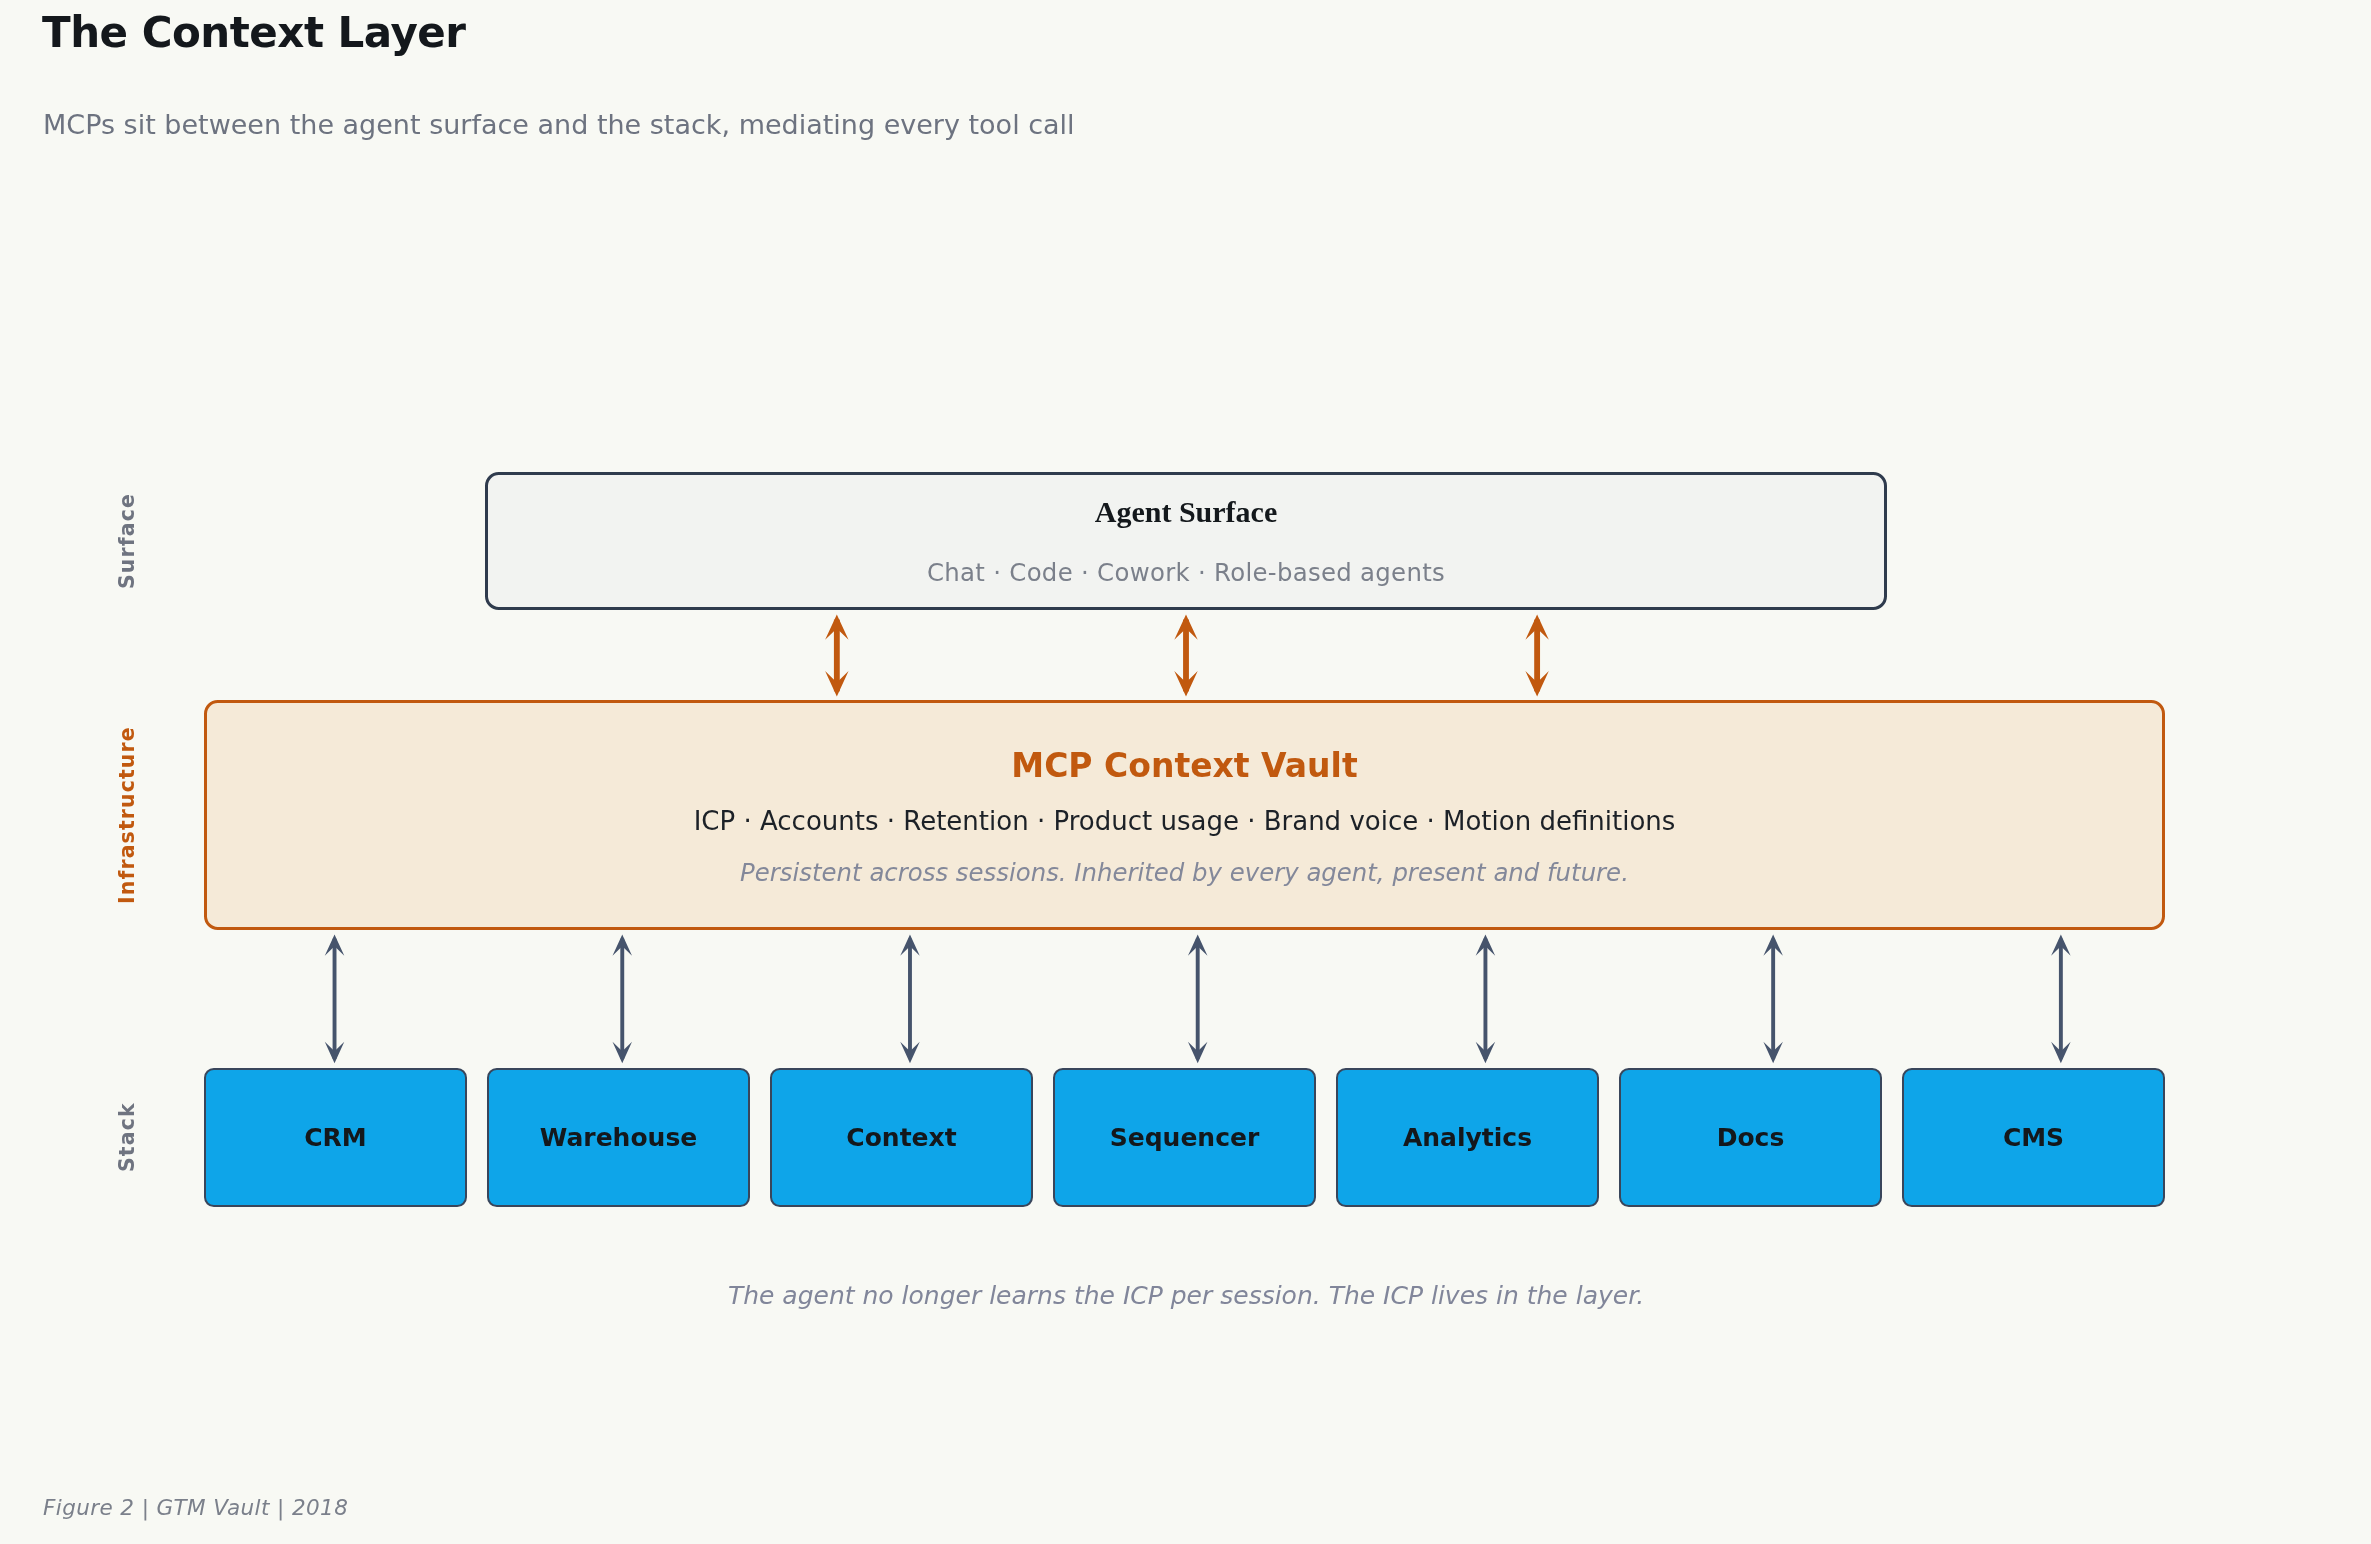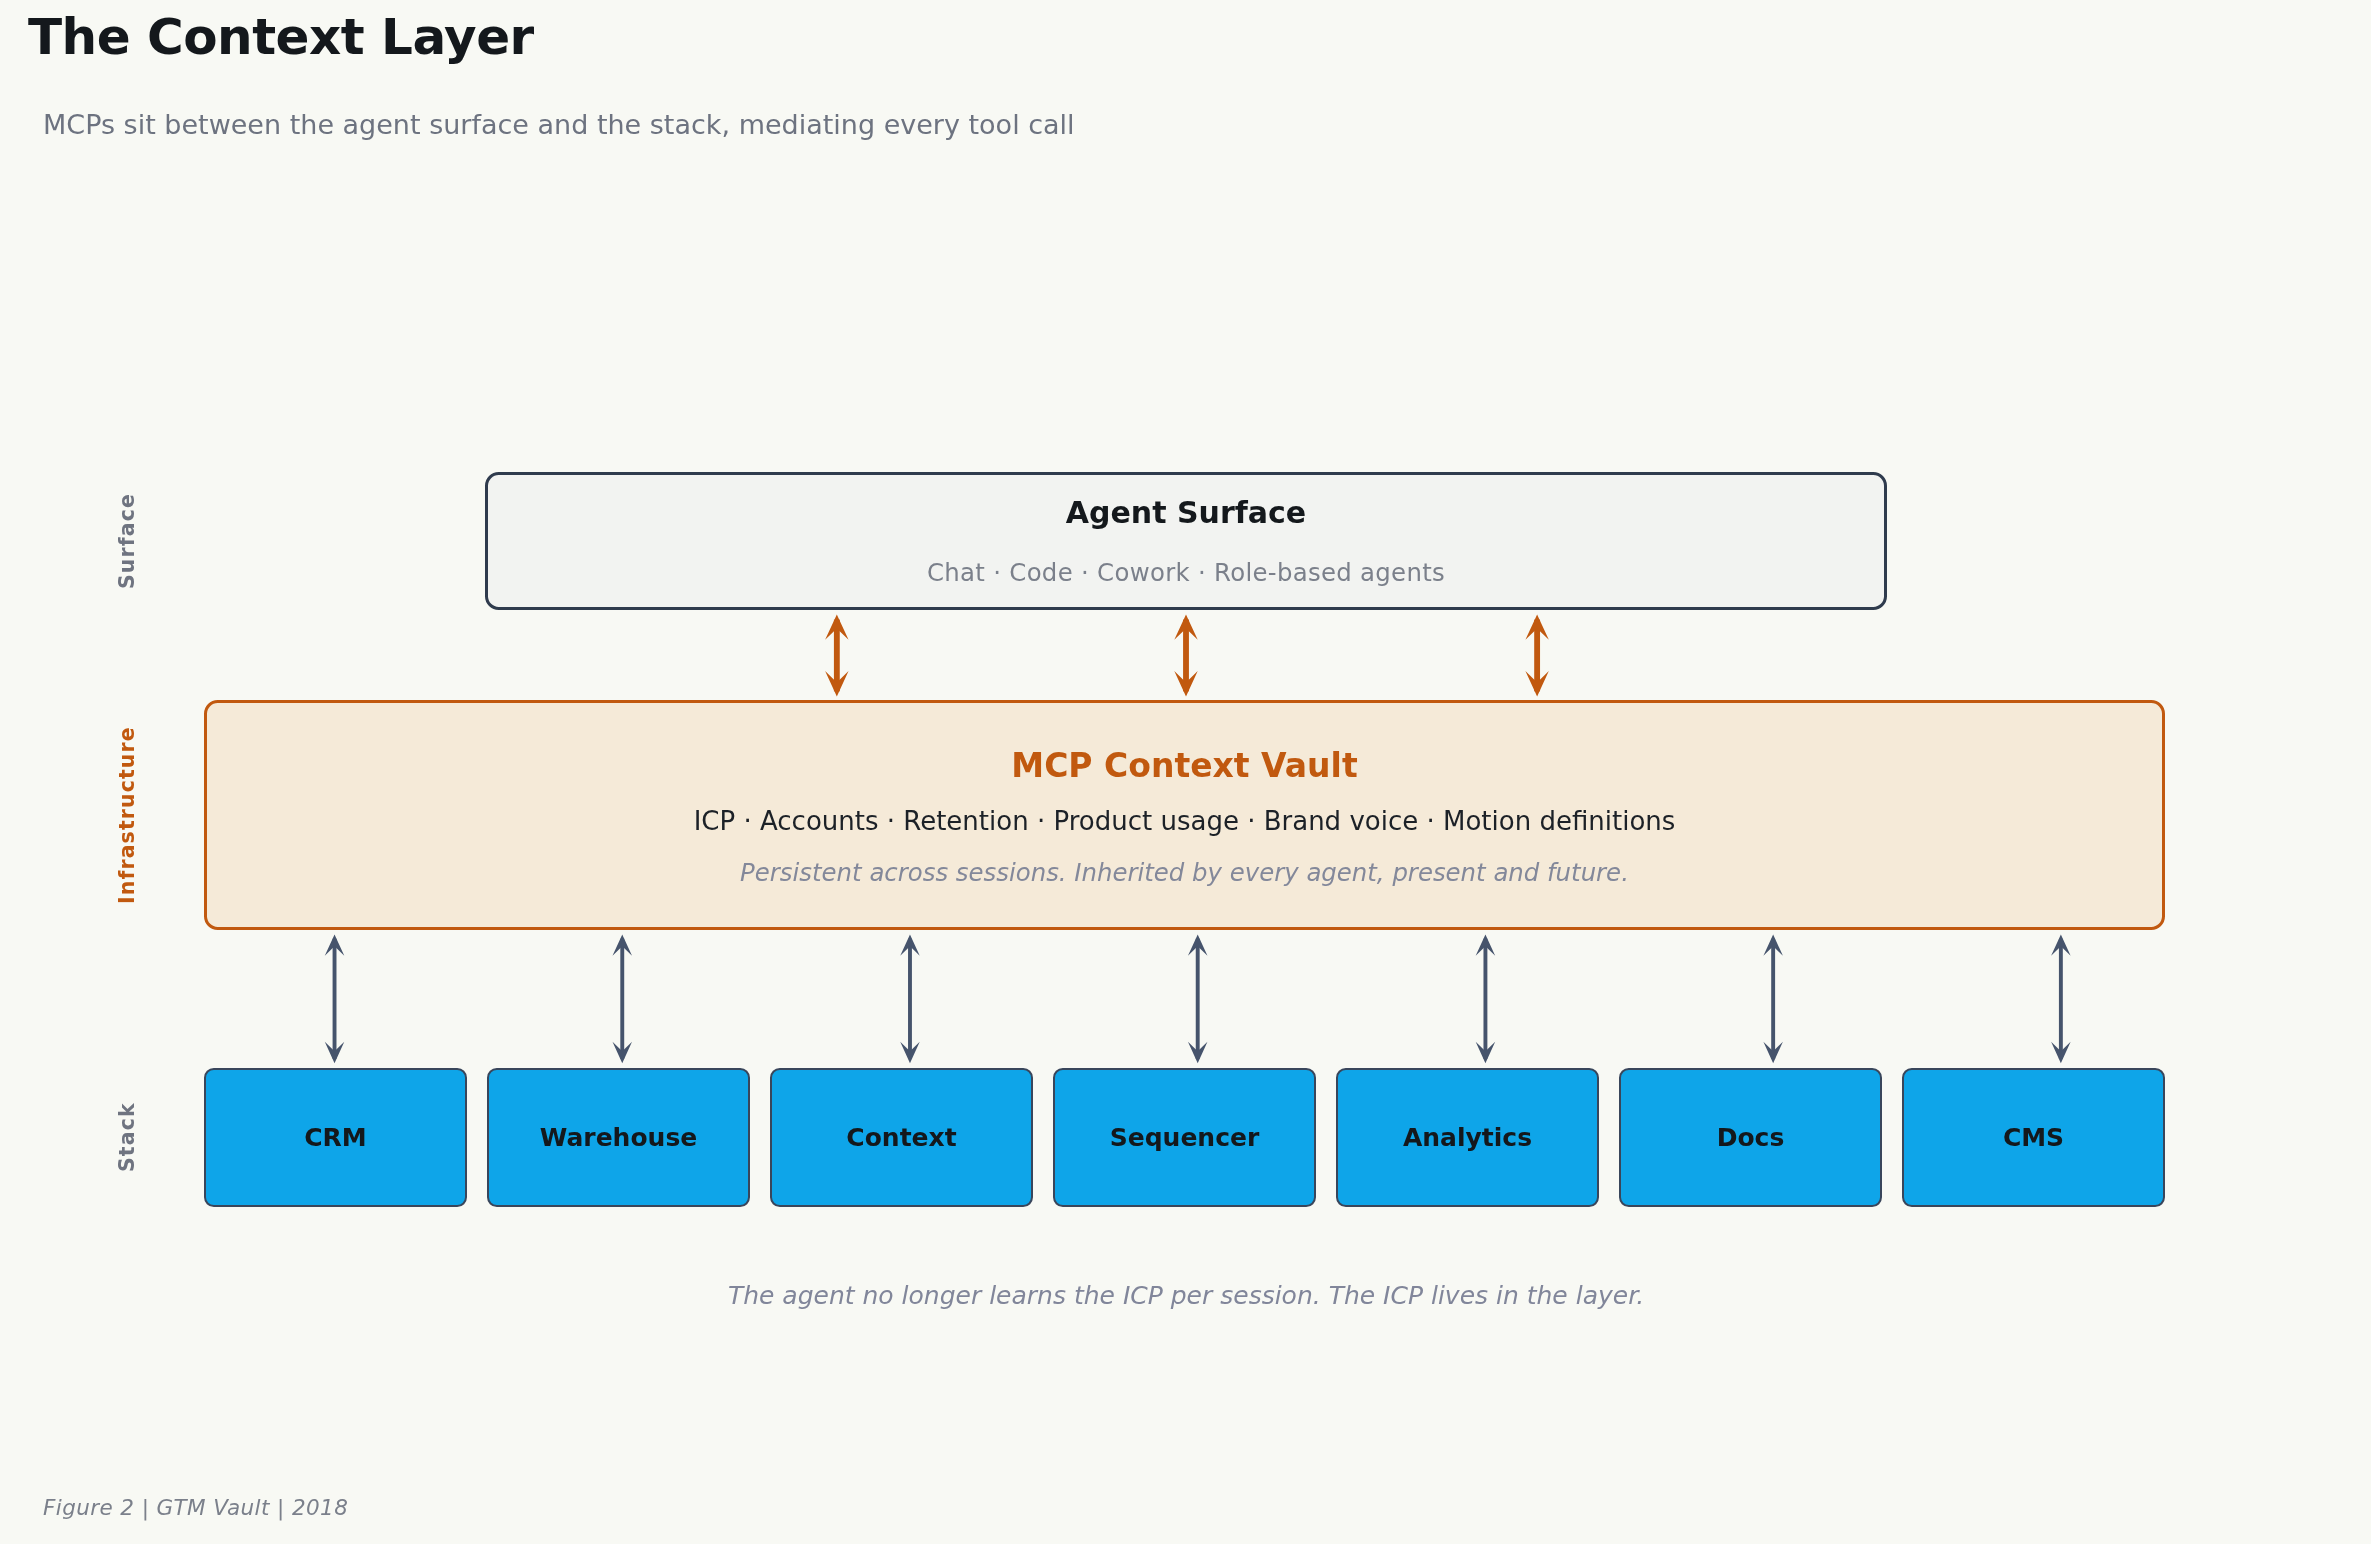--- a/index.html
+++ b/index.html
@@ -11,23 +11,23 @@
     width: 2372px;
     height: 1545px;
     position: relative;
     font-family: "DejaVu Sans", "Liberation Sans", sans-serif;
     overflow: hidden;
   }
 
   
   #page-title {
     position: absolute;
-    left: 28px;
+    left: 42px;
     top: 7.8px;
-    font-size: 50px;
+    font-size: 42px;
     font-weight: bold;
     color: #14181c;
     letter-spacing: -0.5px;
   }
   #page-subtitle {
     position: absolute;
     left: 43px;
     top: 109px;
     font-size: 27px;
     color: #6d7380;
@@ -65,20 +65,21 @@
     display: flex;
     flex-direction: column;
     align-items: center;
     justify-content: center;
   }
   #agent-surface-title {
     font-size: 30px;
     font-weight: bold;
     color: #14181c;
     margin-bottom: 8.8px;
+    font-family: Liberation Serif, serif;
   }
   #agent-surface-sub {
     font-size: 24.4px;
     color: #7b808b;
     letter-spacing: 0.3px;
     margin-top: 20px;
   }
 
   
   #mcp-box {

